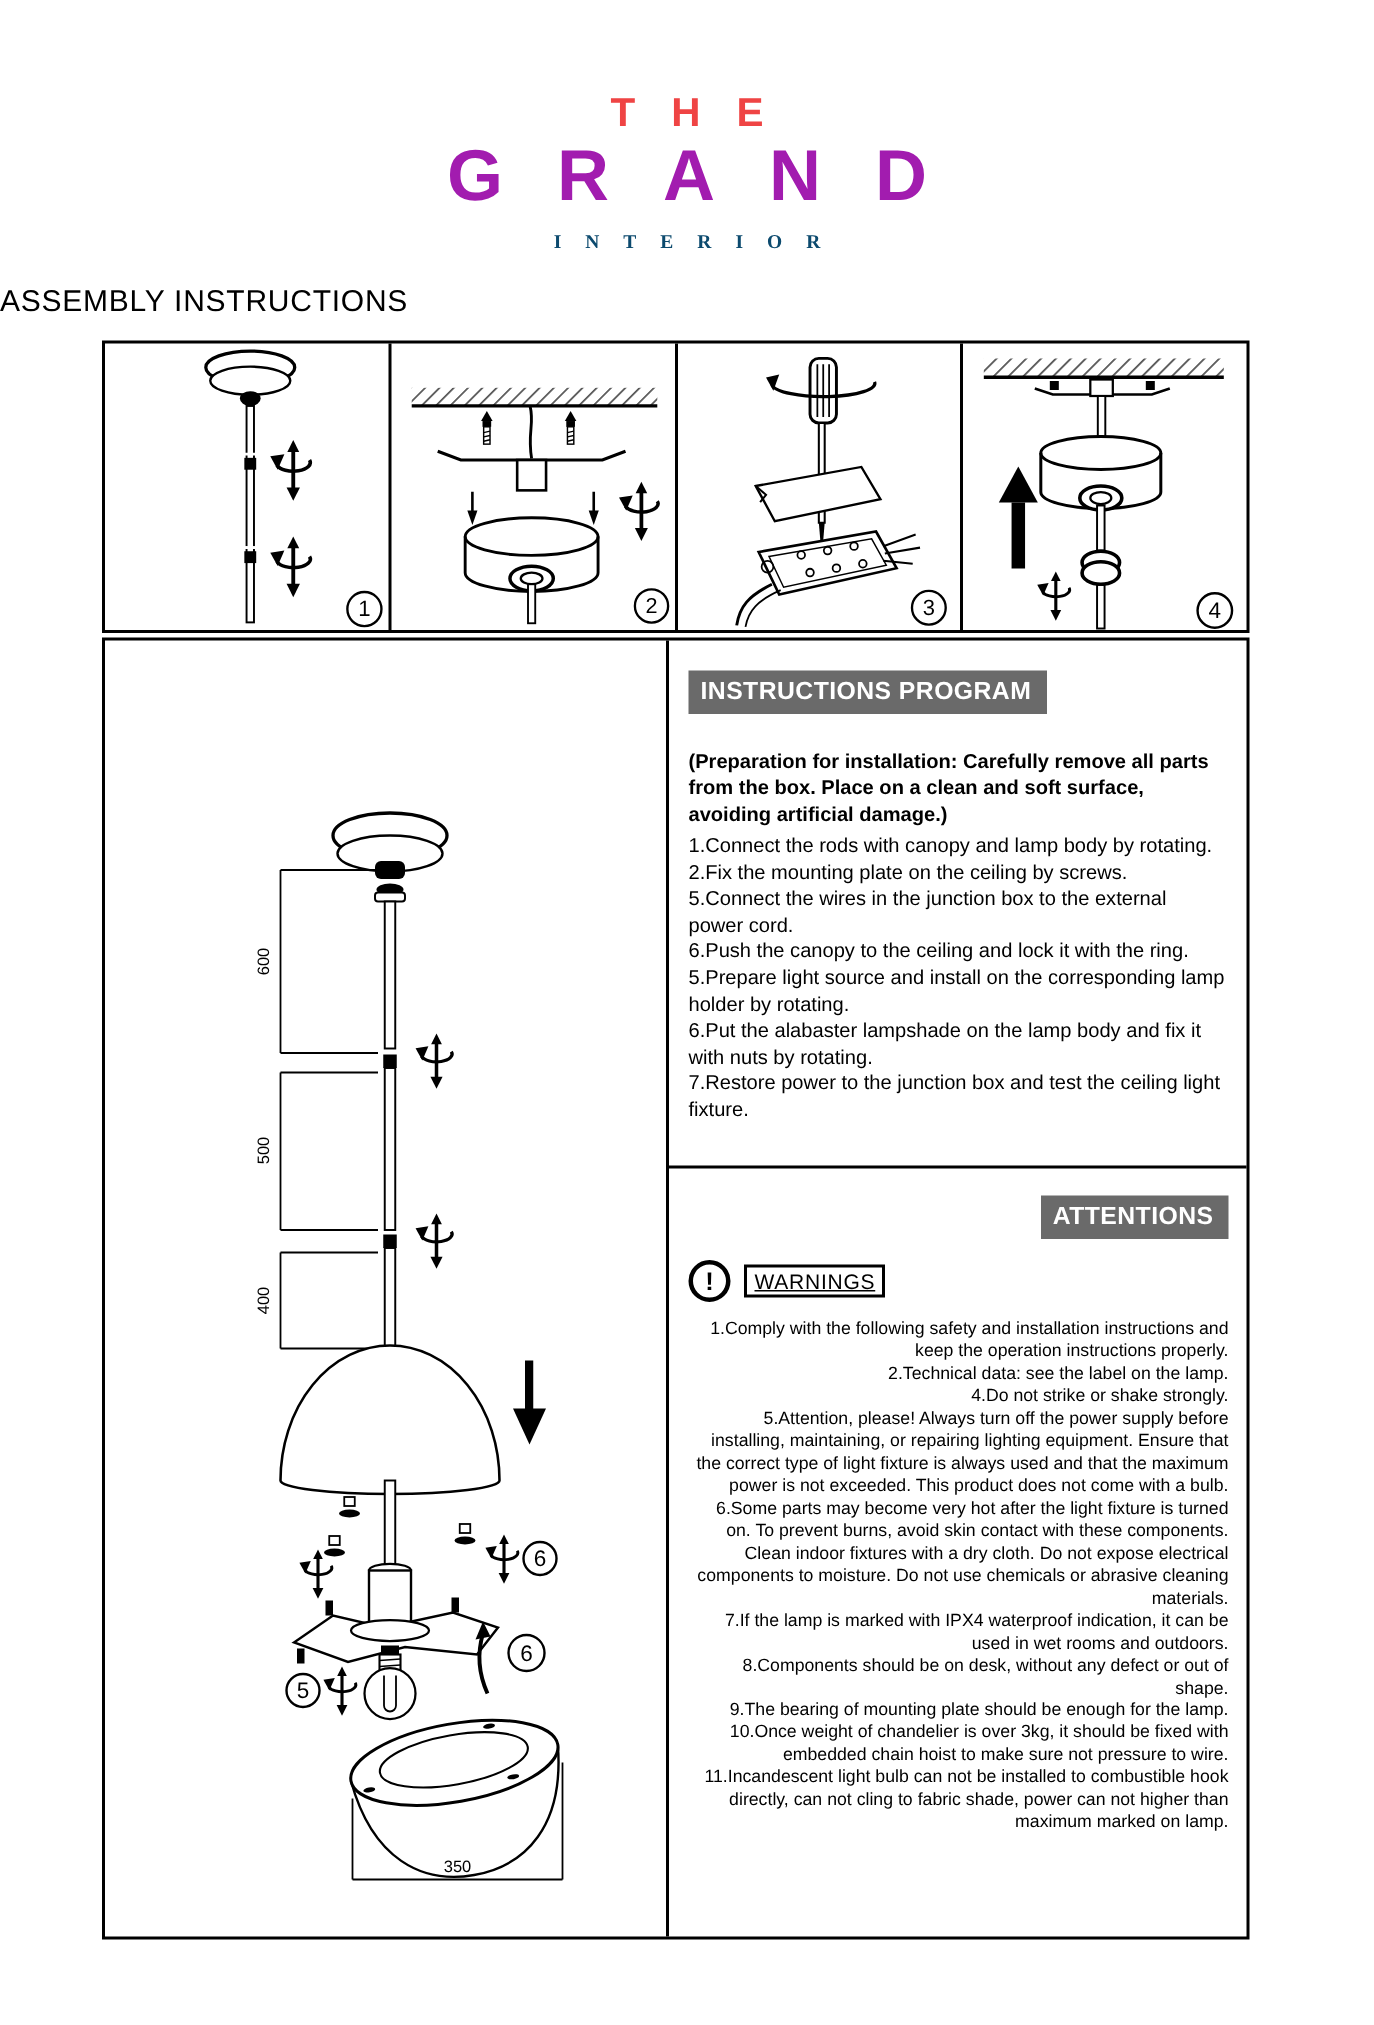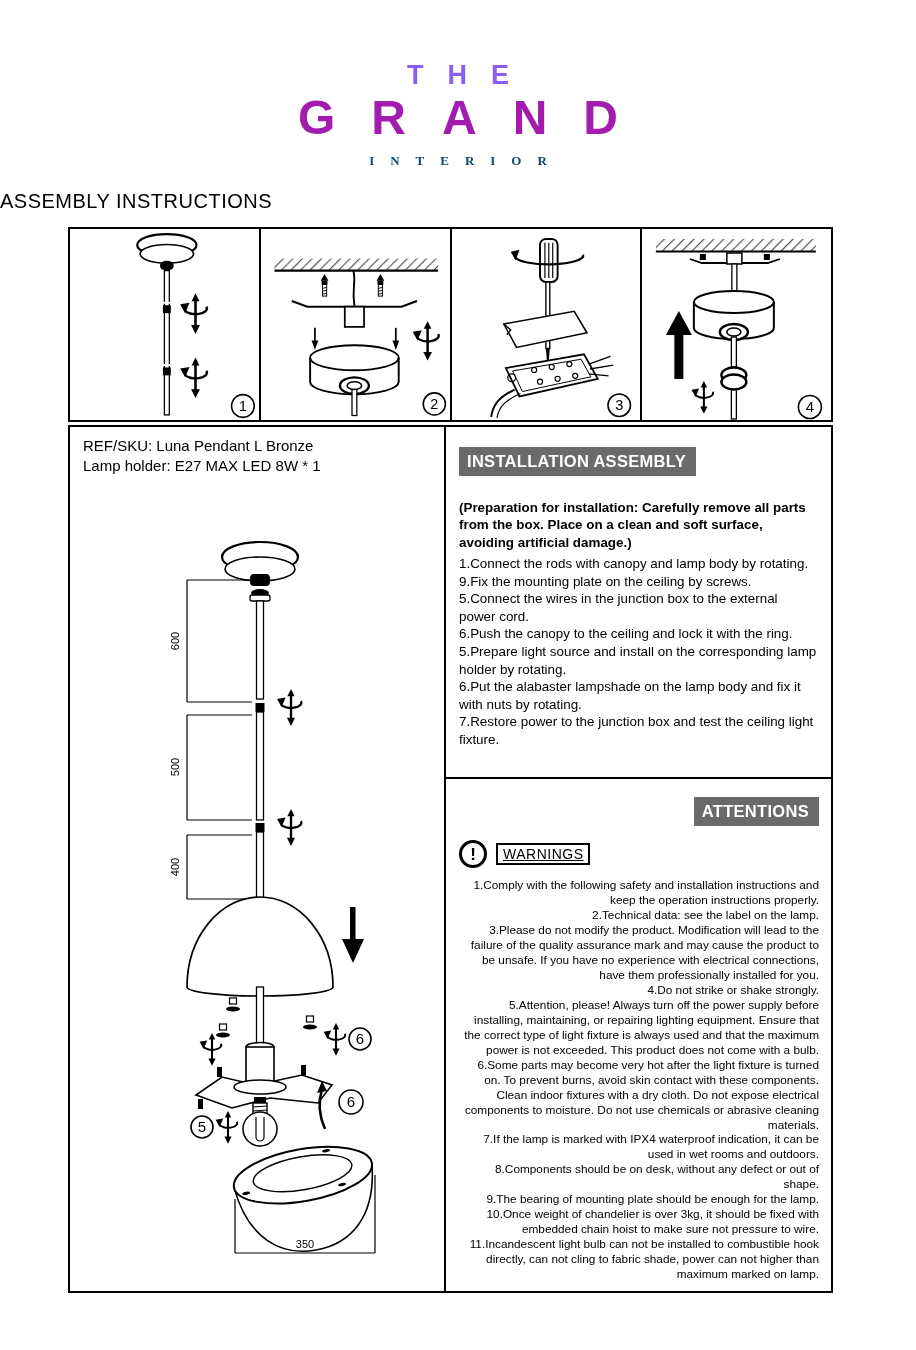--- a/index.html
+++ b/index.html
@@ -2,21 +2,21 @@
 <html><head>
 <meta charset="utf-8">
 <style>
   html,body{margin:0;padding:0;background:#fff;}
   .page{position:relative;width:916px;height:1350px;background:#fff;
         font-family:"Liberation Sans",sans-serif;color:#000;overflow:hidden;}
 
   
   .logo{position:absolute;left:0;top:0;width:916px;text-align:center;}
   .logo-the{position:absolute;top:60px;width:100%;font-size:27px;font-weight:700;
-            letter-spacing:24px;text-indent:24px;color:#8b5cf6;}
+            letter-spacing:24px;text-indent:24px;color:#ef4444;}
   .logo-grand{position:absolute;top:90px;width:100%;font-size:48px;font-weight:600;
               letter-spacing:36px;text-indent:36px;color:#a21caf;}
   .logo-interior{position:absolute;top:153px;width:100%;font-family:"Liberation Serif",serif;
                  font-size:13px;font-weight:700;letter-spacing:16px;text-indent:16px;color:#0c4a6e;}
   .doc-title{position:absolute;top:190px;width:100%;font-size:20px;
              font-weight:400;letter-spacing:0.5px;}
 
   
   .panels{position:absolute;left:68px;top:227px;width:765px;height:195px;
           border:2px solid #000;display:flex;box-sizing:border-box;}
@@ -207,24 +207,20 @@
           <circle r="11.5"></circle>
             <text y="5">4</text>
         </g>
       </svg>
     </div>
   </div>
 
   <div class="grid">
 
     <div class="cell-left">
-      <div class="product-info">
-        <div>REF/SKU: Luna Pendant L Bronze</div>
-        <div>Lamp holder: E27 MAX LED 8W * 1</div>
-      </div>
 
       <svg class="drawing-svg" viewBox="0 0 383 864">
 
         <ellipse cx="190" cy="130" rx="38" ry="15" fill="#fff" stroke="#000" stroke-width="2.2"></ellipse>
         <ellipse cx="190" cy="142" rx="35" ry="12" fill="#fff" stroke="#000" stroke-width="1.6"></ellipse>
         <rect x="180" y="147" width="20" height="12" rx="4" fill="#000"></rect>
         <ellipse cx="190" cy="166" rx="9" ry="4" fill="#000"></ellipse>
         <rect x="180" y="168" width="20" height="6" rx="2" fill="#fff" stroke="#000" stroke-width="1.3"></rect>
 
         <rect x="186.5" y="174" width="7" height="98" fill="#fff" stroke="#000" stroke-width="1.3"></rect>
@@ -318,43 +314,42 @@
         </g>
 
         <path d="M 165,772 V 826 M 305,748 V 826 M 165,826 H 305" fill="none" stroke="#000" stroke-width="1.2"></path>
         <text class="dim" x="235" y="821">350</text>
       </svg>
     </div>
 
     <div class="cell-right">
 
       <div class="sec-install">
-        <div class="hdr-box">INSTALLATION ASSEMBLY</div>
+        <div class="hdr-box">INSTRUCTIONS PROGRAM</div>
         <div class="prep">(Preparation for installation: Carefully remove all parts from the box. Place on a clean and soft surface, avoiding artificial damage.)</div>
         <div class="steps">
           <div class="wline">1.Connect the rods with canopy and lamp body by rotating.</div>
-          <div class="wline">9.Fix the mounting plate on the ceiling by screws.</div>
+          <div class="wline">2.Fix the mounting plate on the ceiling by screws.</div>
           <div class="wline">5.Connect the wires in the junction box to the external power cord.</div>
           <div class="wline">6.Push the canopy to the ceiling and lock it with the ring.</div>
           <div class="wline">5.Prepare light source and install on the corresponding lamp holder by rotating.</div>
           <div class="wline">6.Put the alabaster lampshade on the lamp body and fix it with nuts by rotating.</div>
           <div class="wline">7.Restore power to the junction box and test the ceiling light fixture.</div>
         </div>
       </div>
 
       <div class="sec-attn">
         <div class="hdr-box">ATTENTIONS</div>
         <div class="warn-row">
           <div class="warn-circle">!</div>
           <div class="warn-label">WARNINGS</div>
         </div>
         <div class="warnings">
           <div class="wline">1.Comply with the following safety and installation instructions and keep the operation instructions properly.</div>
           <div class="wline">2.Technical data: see the label on the lamp.</div>
-          <div class="wline">3.Please do not modify the product. Modification will lead to the failure of the quality assurance mark and may cause the product to be unsafe. If you have no experience with electrical connections, have them professionally installed for you.</div>
           <div class="wline">4.Do not strike or shake strongly.</div>
           <div class="wline">5.Attention, please! Always turn off the power supply before installing, maintaining, or repairing lighting equipment. Ensure that the correct type of light fixture is always used and that the maximum power is not exceeded. This product does not come with a bulb.</div>
           <div class="wline">6.Some parts may become very hot after the light fixture is turned on. To prevent burns, avoid skin contact with these components. Clean indoor fixtures with a dry cloth. Do not expose electrical components to moisture. Do not use chemicals or abrasive cleaning materials.</div>
           <div class="wline">7.If the lamp is marked with IPX4 waterproof indication, it can be used in wet rooms and outdoors.</div>
           <div class="wline">8.Components should be on desk, without any defect or out of shape.</div>
           <div class="wline">9.The bearing of mounting plate should be enough for the lamp.</div>
           <div class="wline">10.Once weight of chandelier is over 3kg, it should be fixed with embedded chain hoist to make sure not pressure to wire.</div>
           <div class="wline">11.Incandescent light bulb can not be installed to combustible hook directly, can not cling to fabric shade, power can not higher than maximum marked on lamp.</div>
         </div>
       </div>

